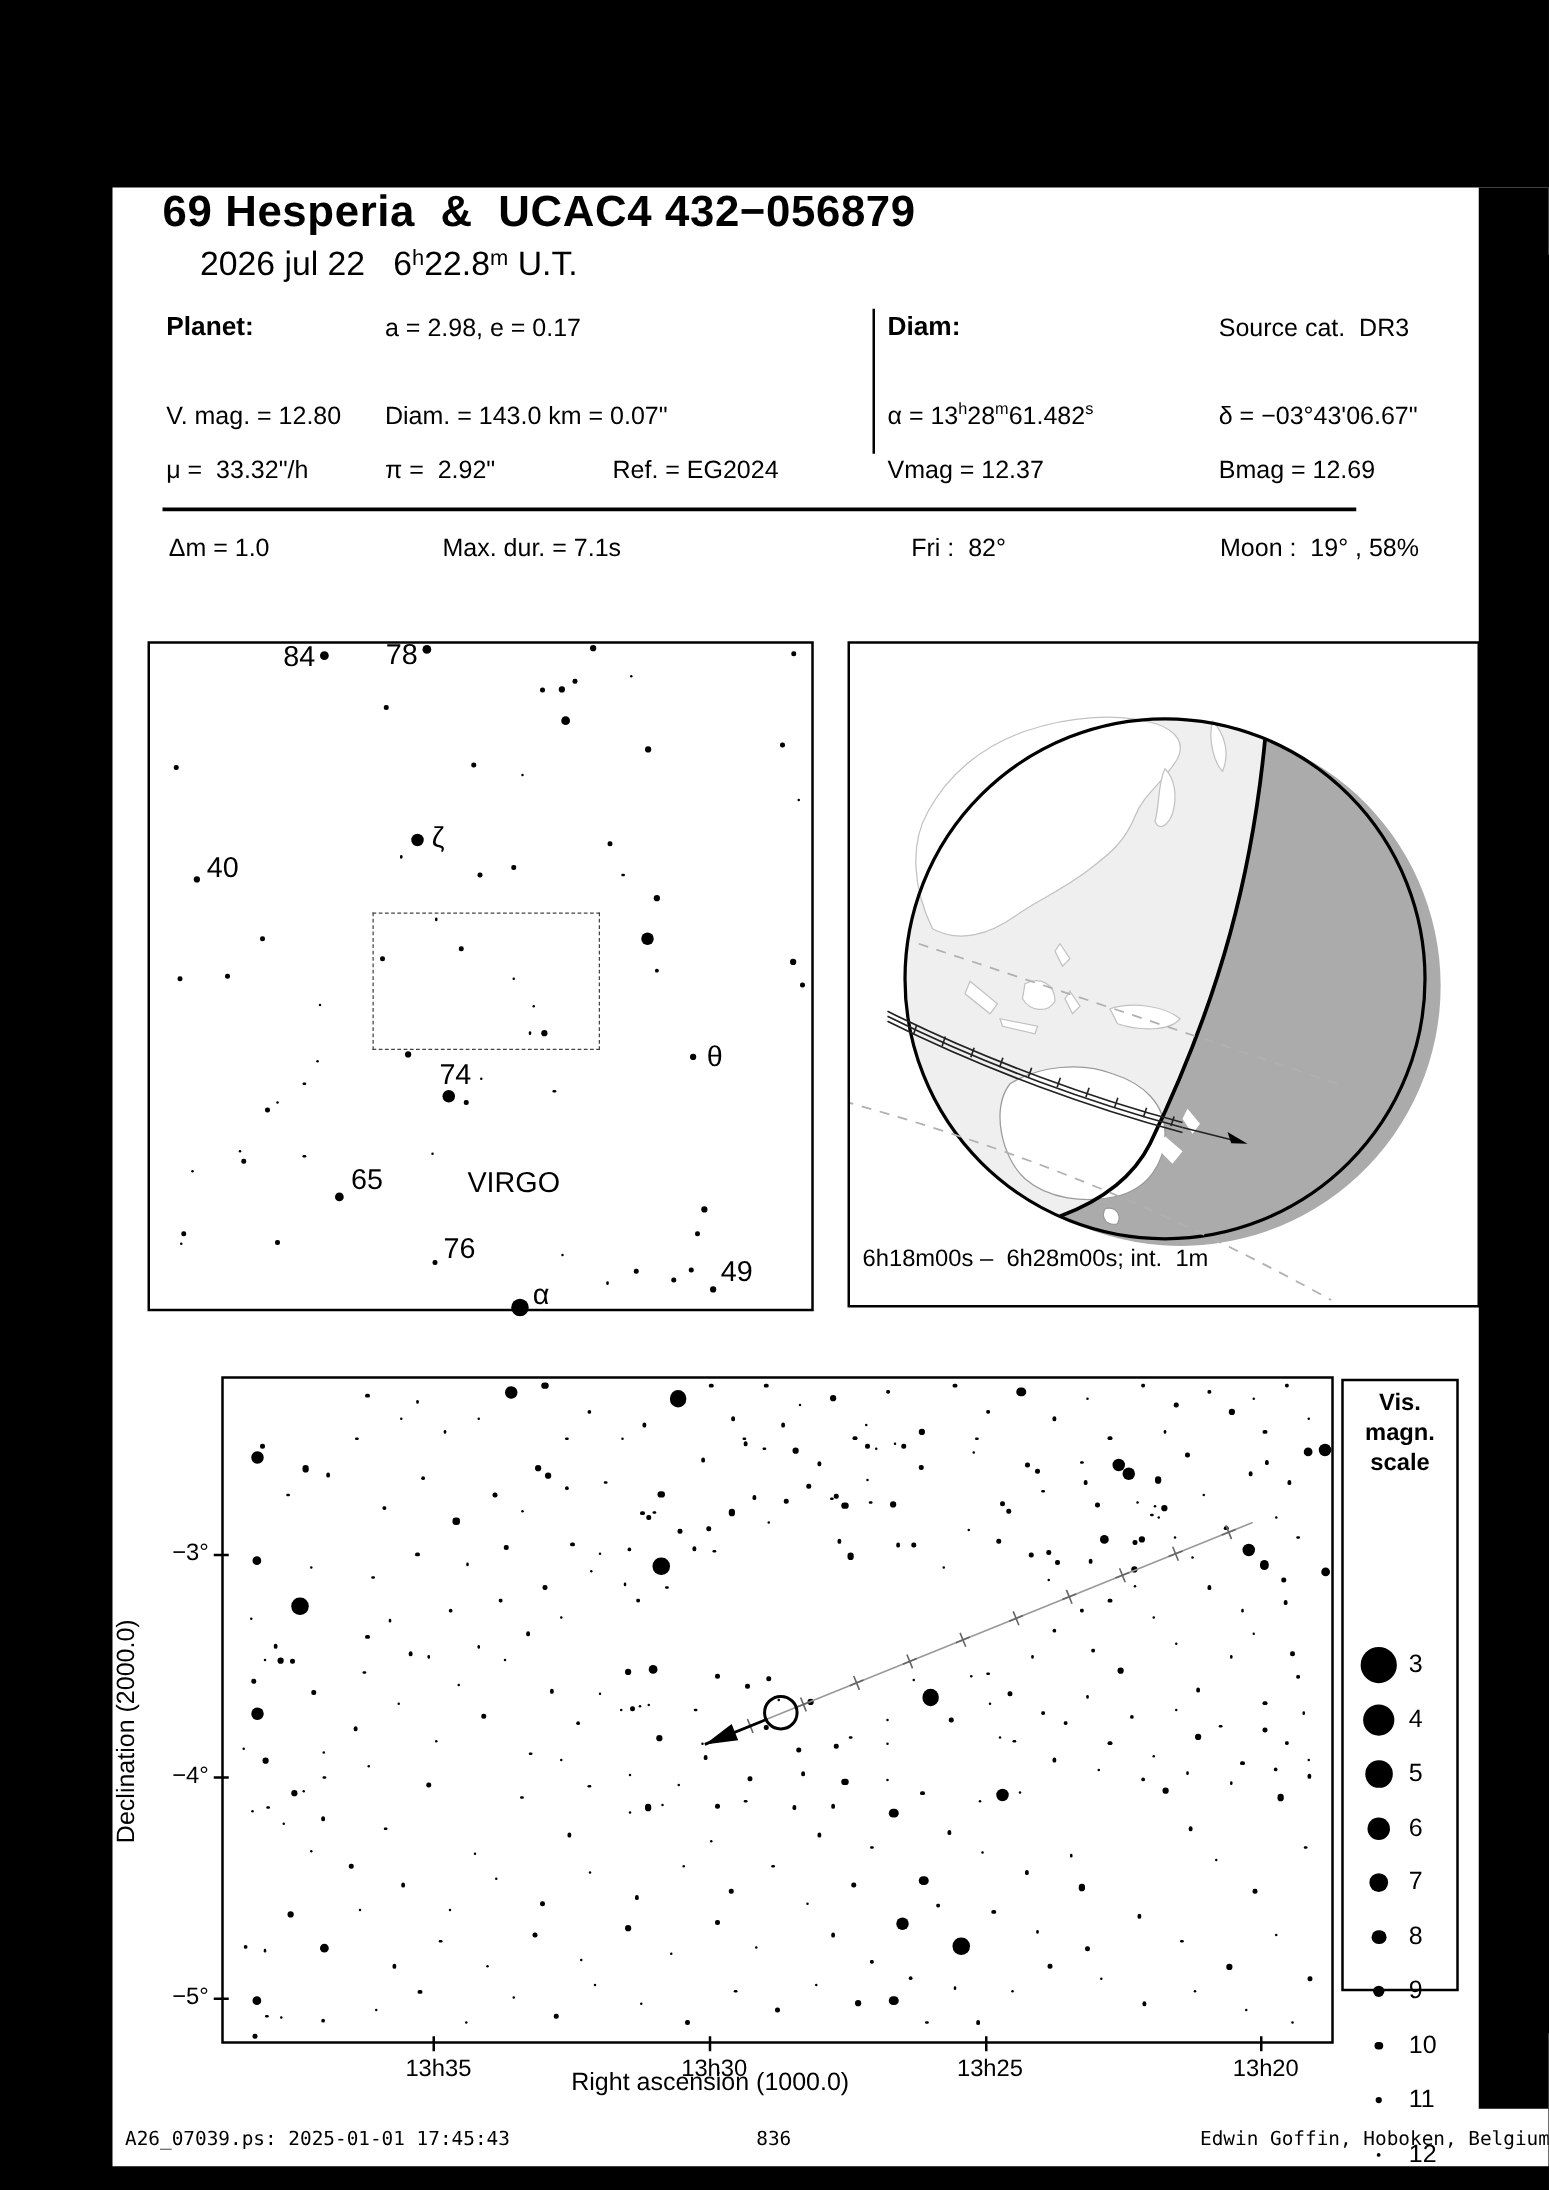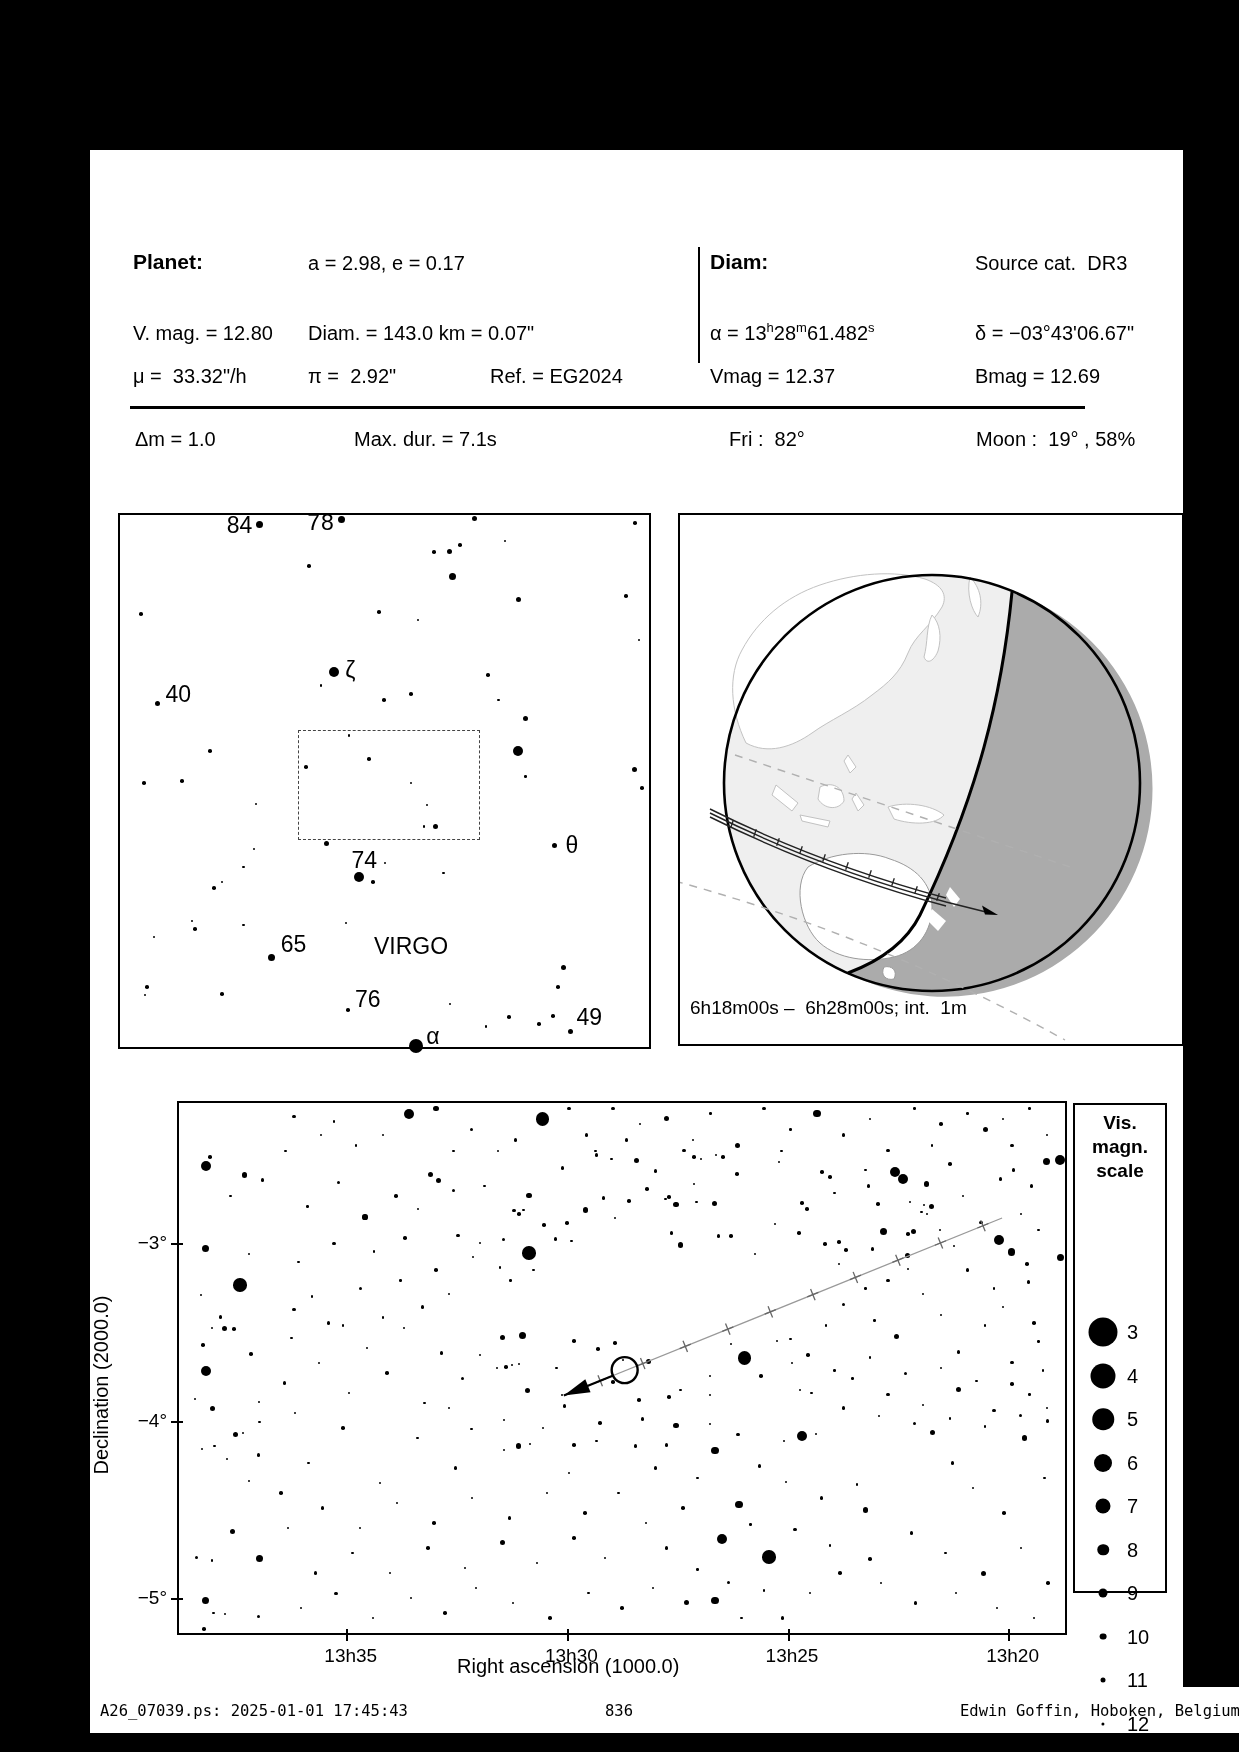--- a/index.html
+++ b/index.html
@@ -41,20 +41,22 @@
   
   .foot{font-family:"DejaVu Sans Mono","Liberation Mono",monospace;font-size:15.5px;top:1552px;}
   #right-mask{position:absolute;left:1093px;top:0;width:56px;height:1537px;background:#000;}
 </style>
 </head>
 <body>
 
 <div id="stage">
   <div id="paper">
 
+    <div class="abs" id="title">69 Hesperia  &amp;  UCAC4 432−056879</div>
+    <div class="abs" id="subtitle"><span>2026 jul 22</span><span>   </span><span>6</span><span class="sup">h</span><span>22.8</span><span class="sup">m</span><span> U.T.</span></div>
 
     <div class="abs lbl" style="left:43px;top:100px;">Planet:</div>
     <div class="abs val" style="left:218px;top:102px;">a = 2.98, e = 0.17</div>
     <div class="abs val" style="left:43px;top:172px;">V. mag. = 12.80</div>
     <div class="abs val" style="left:218px;top:172px;">Diam. = 143.0 km = 0.07"</div>
     <div class="abs val" style="left:43px;top:215px;">μ =  33.32"/h</div>
     <div class="abs val" style="left:218px;top:215px;">π =  2.92"</div>
     <div class="abs val" style="left:400px;top:215px;">Ref. = EG2024</div>
 
     <div id="vdivider"></div>
@@ -140,21 +142,21 @@
           <div class="star" style="left: 85.1%; top: 97%; width: 5px; height: 5px; margin: -2.5px 0px 0px -2.5px;"></div>
           <div class="star" style="left: 56%; top: 99.8%; width: 14px; height: 14px; margin: -7px 0px 0px -7px;"></div>
           <div class="star" style="left: 97.4%; top: 1.5%; width: 3.6px; height: 3.6px; margin: -1.8px 0px 0px -1.8px;"></div>
           <div class="star" style="left: 95.7%; top: 15.2%; width: 3.6px; height: 3.6px; margin: -1.8px 0px 0px -1.8px;"></div>
           <div class="star" style="left: 98.1%; top: 23.5%; width: 2.6px; height: 2.6px; margin: -1.3px 0px 0px -1.3px;"></div>
           <div class="star" style="left: 97.2%; top: 47.9%; width: 5px; height: 5px; margin: -2.5px 0px 0px -2.5px;"></div>
           <div class="star" style="left: 98.7%; top: 51.3%; width: 3.6px; height: 3.6px; margin: -1.8px 0px 0px -1.8px;"></div>
         </div>
       <div id="finder-labels">
           <div class="fc-label end" style="left: 25%; top: 1.9%;">84</div>
-          <div class="fc-label end" style="left: 40.5%; top: 1.6%; font-family: Liberation Mono, monospace;">78</div>
+          <div class="fc-label end" style="left: 40.5%; top: 1.6%;">78</div>
           <div class="fc-label" style="left: 42.6%; top: 29.2%;">ζ</div>
           <div class="fc-label" style="left: 8.6%; top: 33.6%;">40</div>
           <div class="fc-label end" style="left: 48.6%; top: 64.8%;">74</div>
           <div class="fc-label" style="left: 84.2%; top: 62.1%;">θ</div>
           <div class="fc-label" style="left: 30.4%; top: 80.6%;">65</div>
           <div class="fc-label" style="left: 48%; top: 81%;">VIRGO</div>
           <div class="fc-label" style="left: 44.4%; top: 90.9%;">76</div>
           <div class="fc-label" style="left: 86.3%; top: 94.4%;">49</div>
           <div class="fc-label" style="left: 57.9%; top: 97.9%;">α</div>
         </div>

